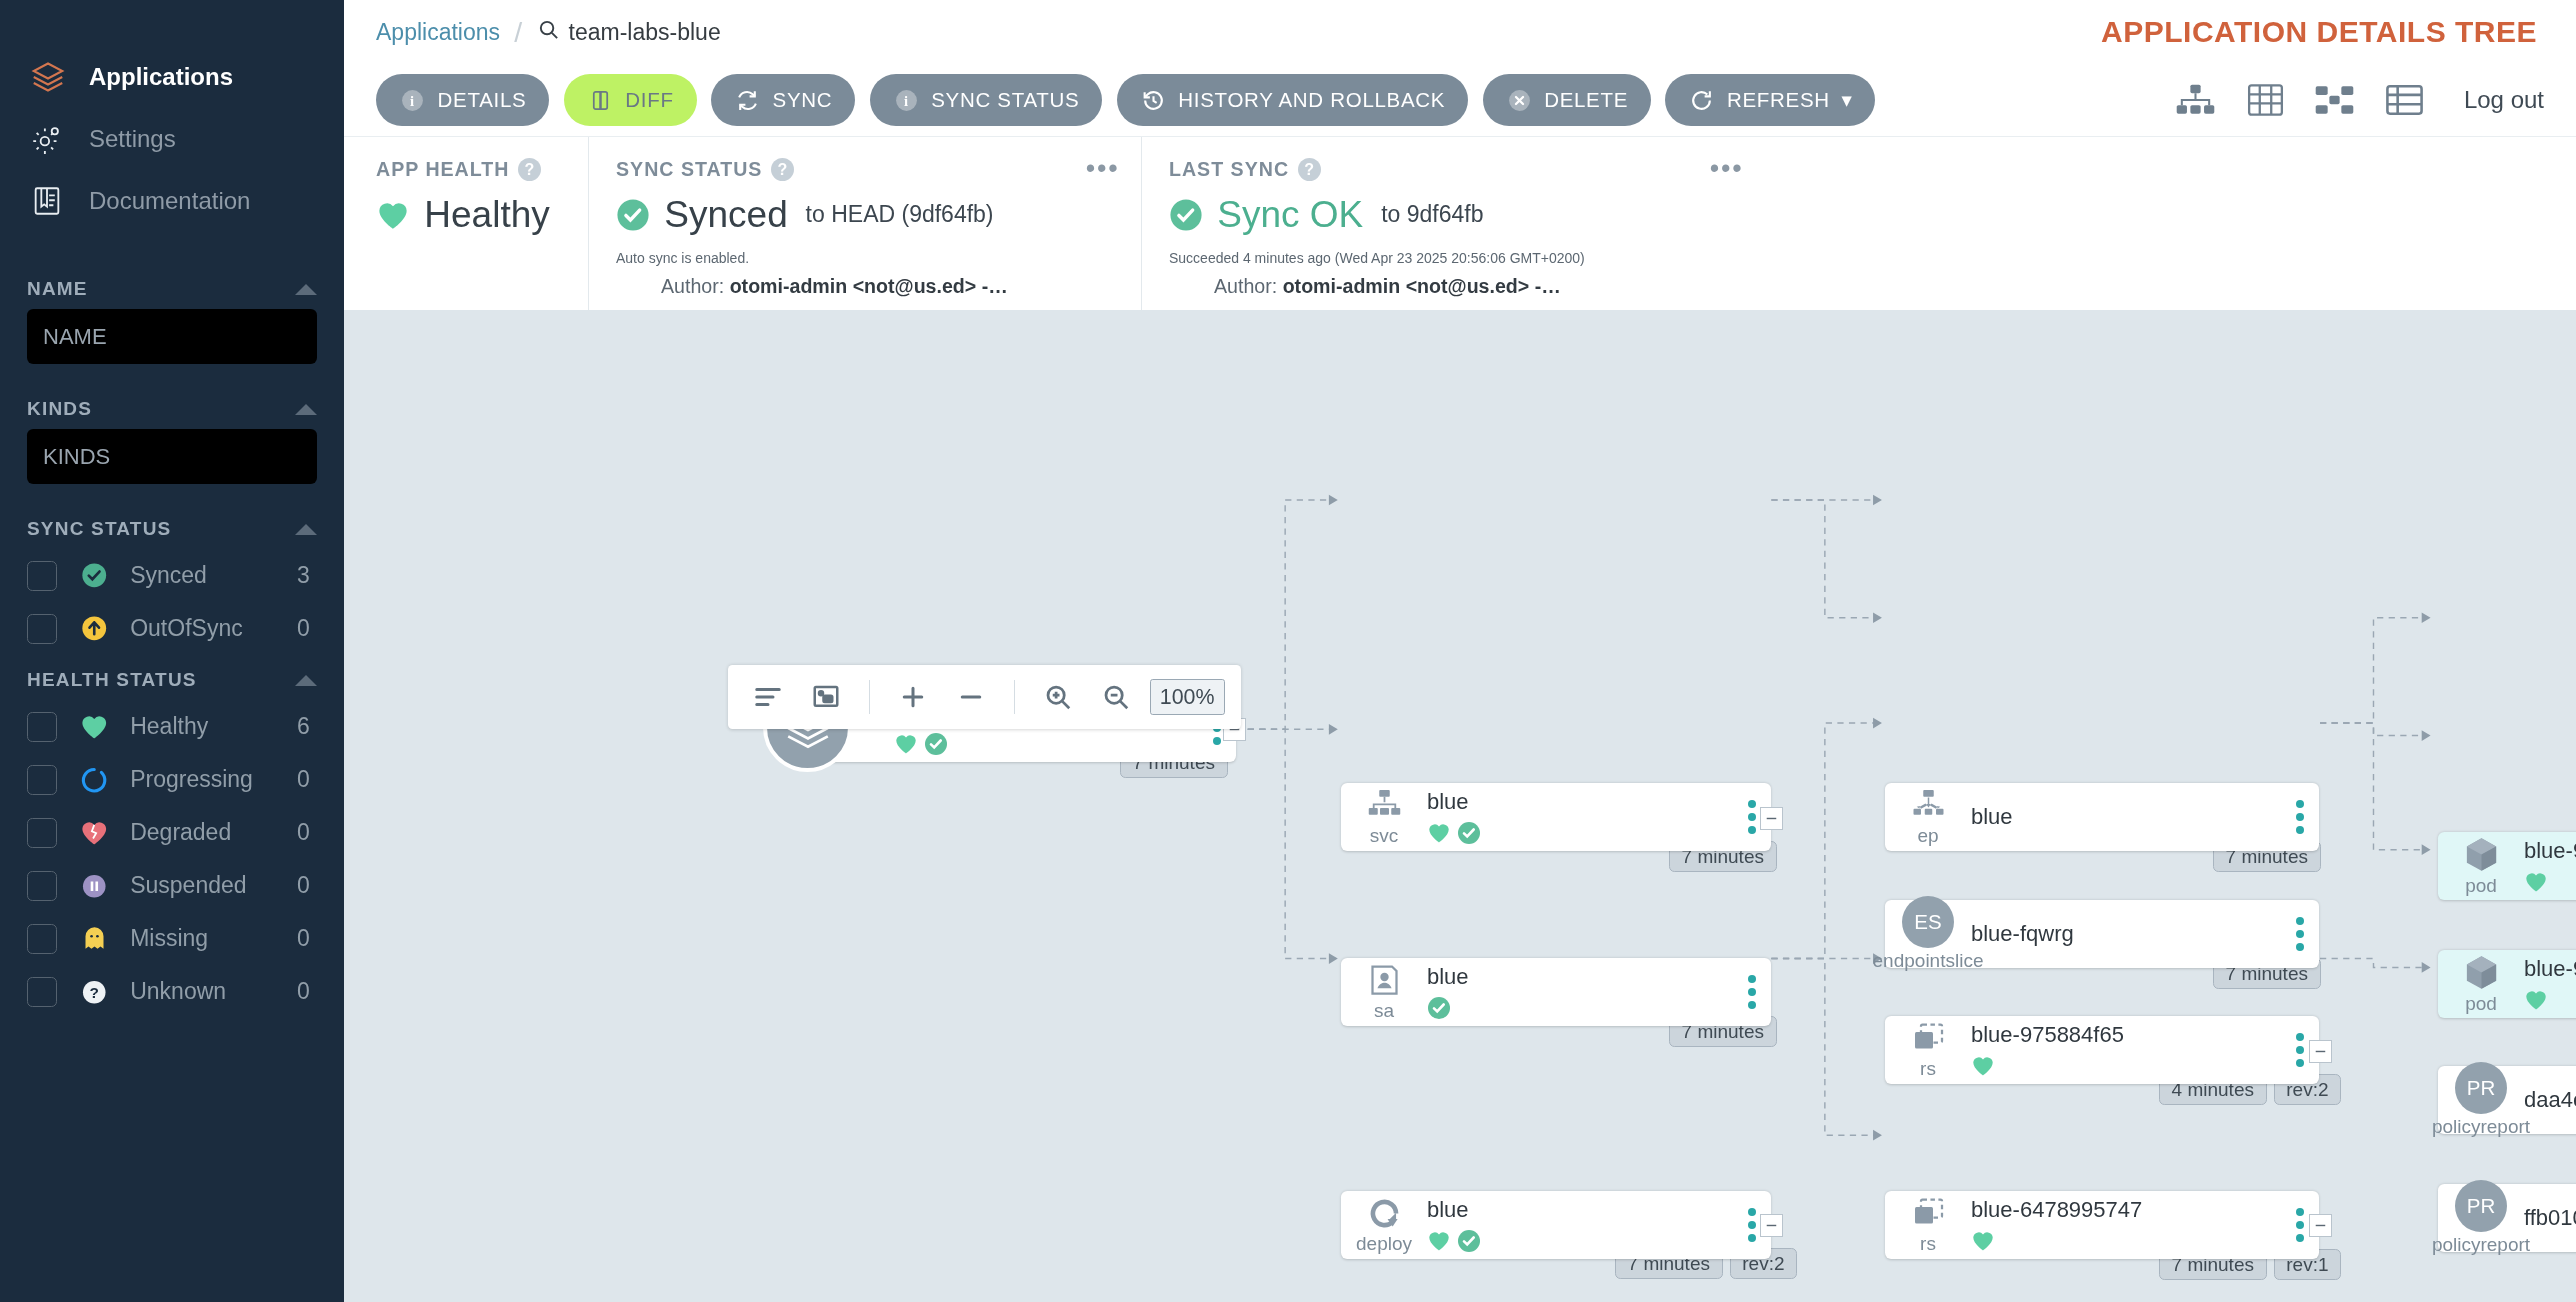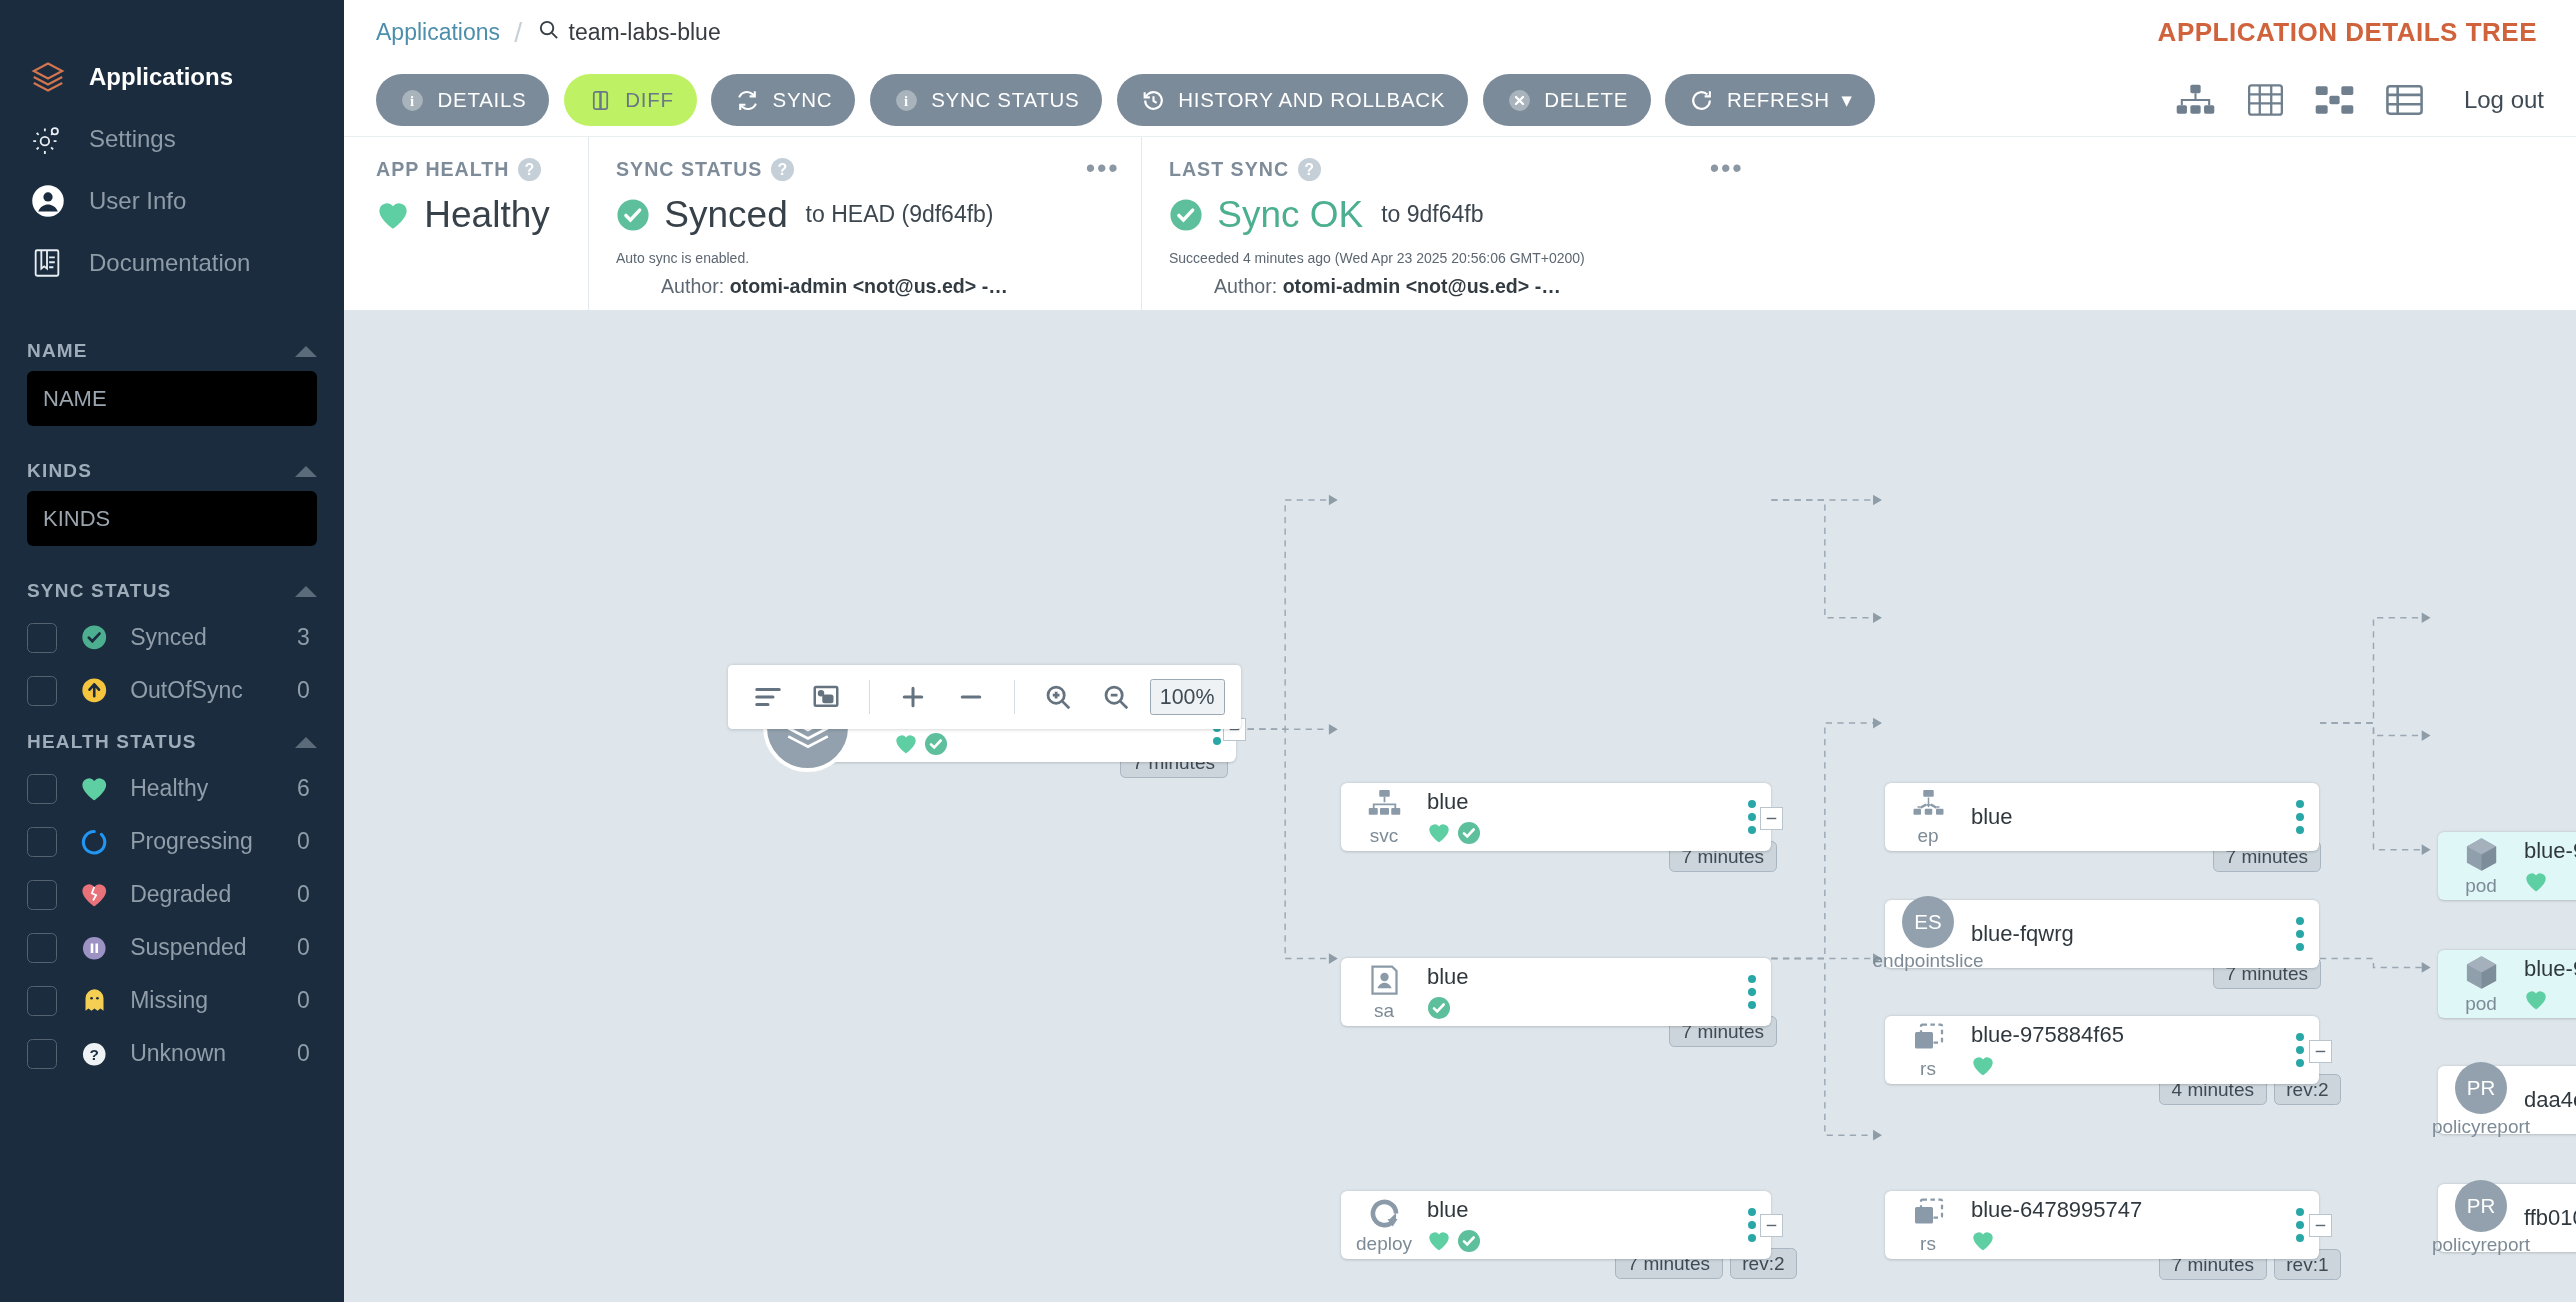--- a/index.html
+++ b/index.html
@@ -56,21 +56,21 @@
   
   .main { flex: 1; height: 1302px; display: flex; flex-direction: column; background: #dee6eb; min-width: 0;}
   .topbar {
     height: 64px; background: #fff; display: flex; align-items: center;
     padding: 0 39px 0 32px; flex-shrink: 0;
   }
   .crumb-link { font-size: 23px; color: #4c8eab; cursor: pointer; }
   .crumb-sep { color: #c8d0d6; font-size: 28.5px; margin: 0 14.3px; }
   .crumb-cur { font-size: 23px; color: #363c41; display: flex; align-items: center; gap: 9px;}
   .adt-label {
-    margin-left: auto; font-size: 26px; letter-spacing: 0.5px; color: #d0623c; font-weight: bold;
+    margin-left: auto; font-size: 30px; letter-spacing: 0.5px; color: #d0623c; font-weight: bold;
   }
 
   .toolbar {
     height: 73px; background: #fff; display: flex; align-items: center;
     padding: 0 32px; flex-shrink: 0; gap: 14.3px; border-bottom: 0.9px solid #e9eef1;
   }
   .tbtn {
     height: 52px; border-radius: 26px; background: #7b8b99; color: #fff;
     display: flex; align-items: center; gap: 11.6px; padding: 0 23px;
     font-size: 20.5px; letter-spacing: 0.7px; cursor: pointer; white-space: nowrap;
@@ -183,30 +183,20 @@
       </div>
       <div class="sb-item">
         <span class="sb-ico">
           <svg viewBox="0 0 24 24" width="34" height="34" fill="none" stroke="#e8edf1" stroke-width="1.3">
             <circle cx="10.5" cy="13.5" r="3"></circle>
             <path d="M10.5 6.5v-2M10.5 22.5v-2M4.3 13.5h-2M18.7 13.5h-2M6.1 9.1 4.7 7.7M16.3 19.3l-1.4-1.4M6.1 17.9l-1.4 1.4M16.3 7.7l-1.4 1.4"></path>
             <circle cx="17.5" cy="6.5" r="2.2"></circle>
           </svg>
         </span>
         <span class="sb-label">Settings</span>
-      </div>
-      <div class="sb-item">
-        <span class="sb-ico">
-          <svg viewBox="0 0 24 24" width="36" height="36">
-            <circle cx="12" cy="12" r="10.5" fill="#fff"></circle>
-            <circle cx="12" cy="9.3" r="3.1" fill="#1b2c3e"></circle>
-            <path d="M5.5 19c1.3-3.2 4-4.6 6.5-4.6S17.2 15.8 18.5 19z" fill="#1b2c3e"></path>
-          </svg>
-        </span>
-        <span class="sb-label">User Info</span>
       </div>
       <div class="sb-item">
         <span class="sb-ico">
           <svg viewBox="0 0 24 24" width="34" height="34" fill="none" stroke="#e8edf1" stroke-width="1.3">
             <rect x="4" y="3" width="16" height="18" rx="1"></rect>
             <path d="M8 3v13l2-1.6L12 16V3"></path>
               <path d="M13.5 8h4M13.5 11.5h4M13.5 15h3"></path>
           </svg>
         </span>
         <span class="sb-label">Documentation</span>

